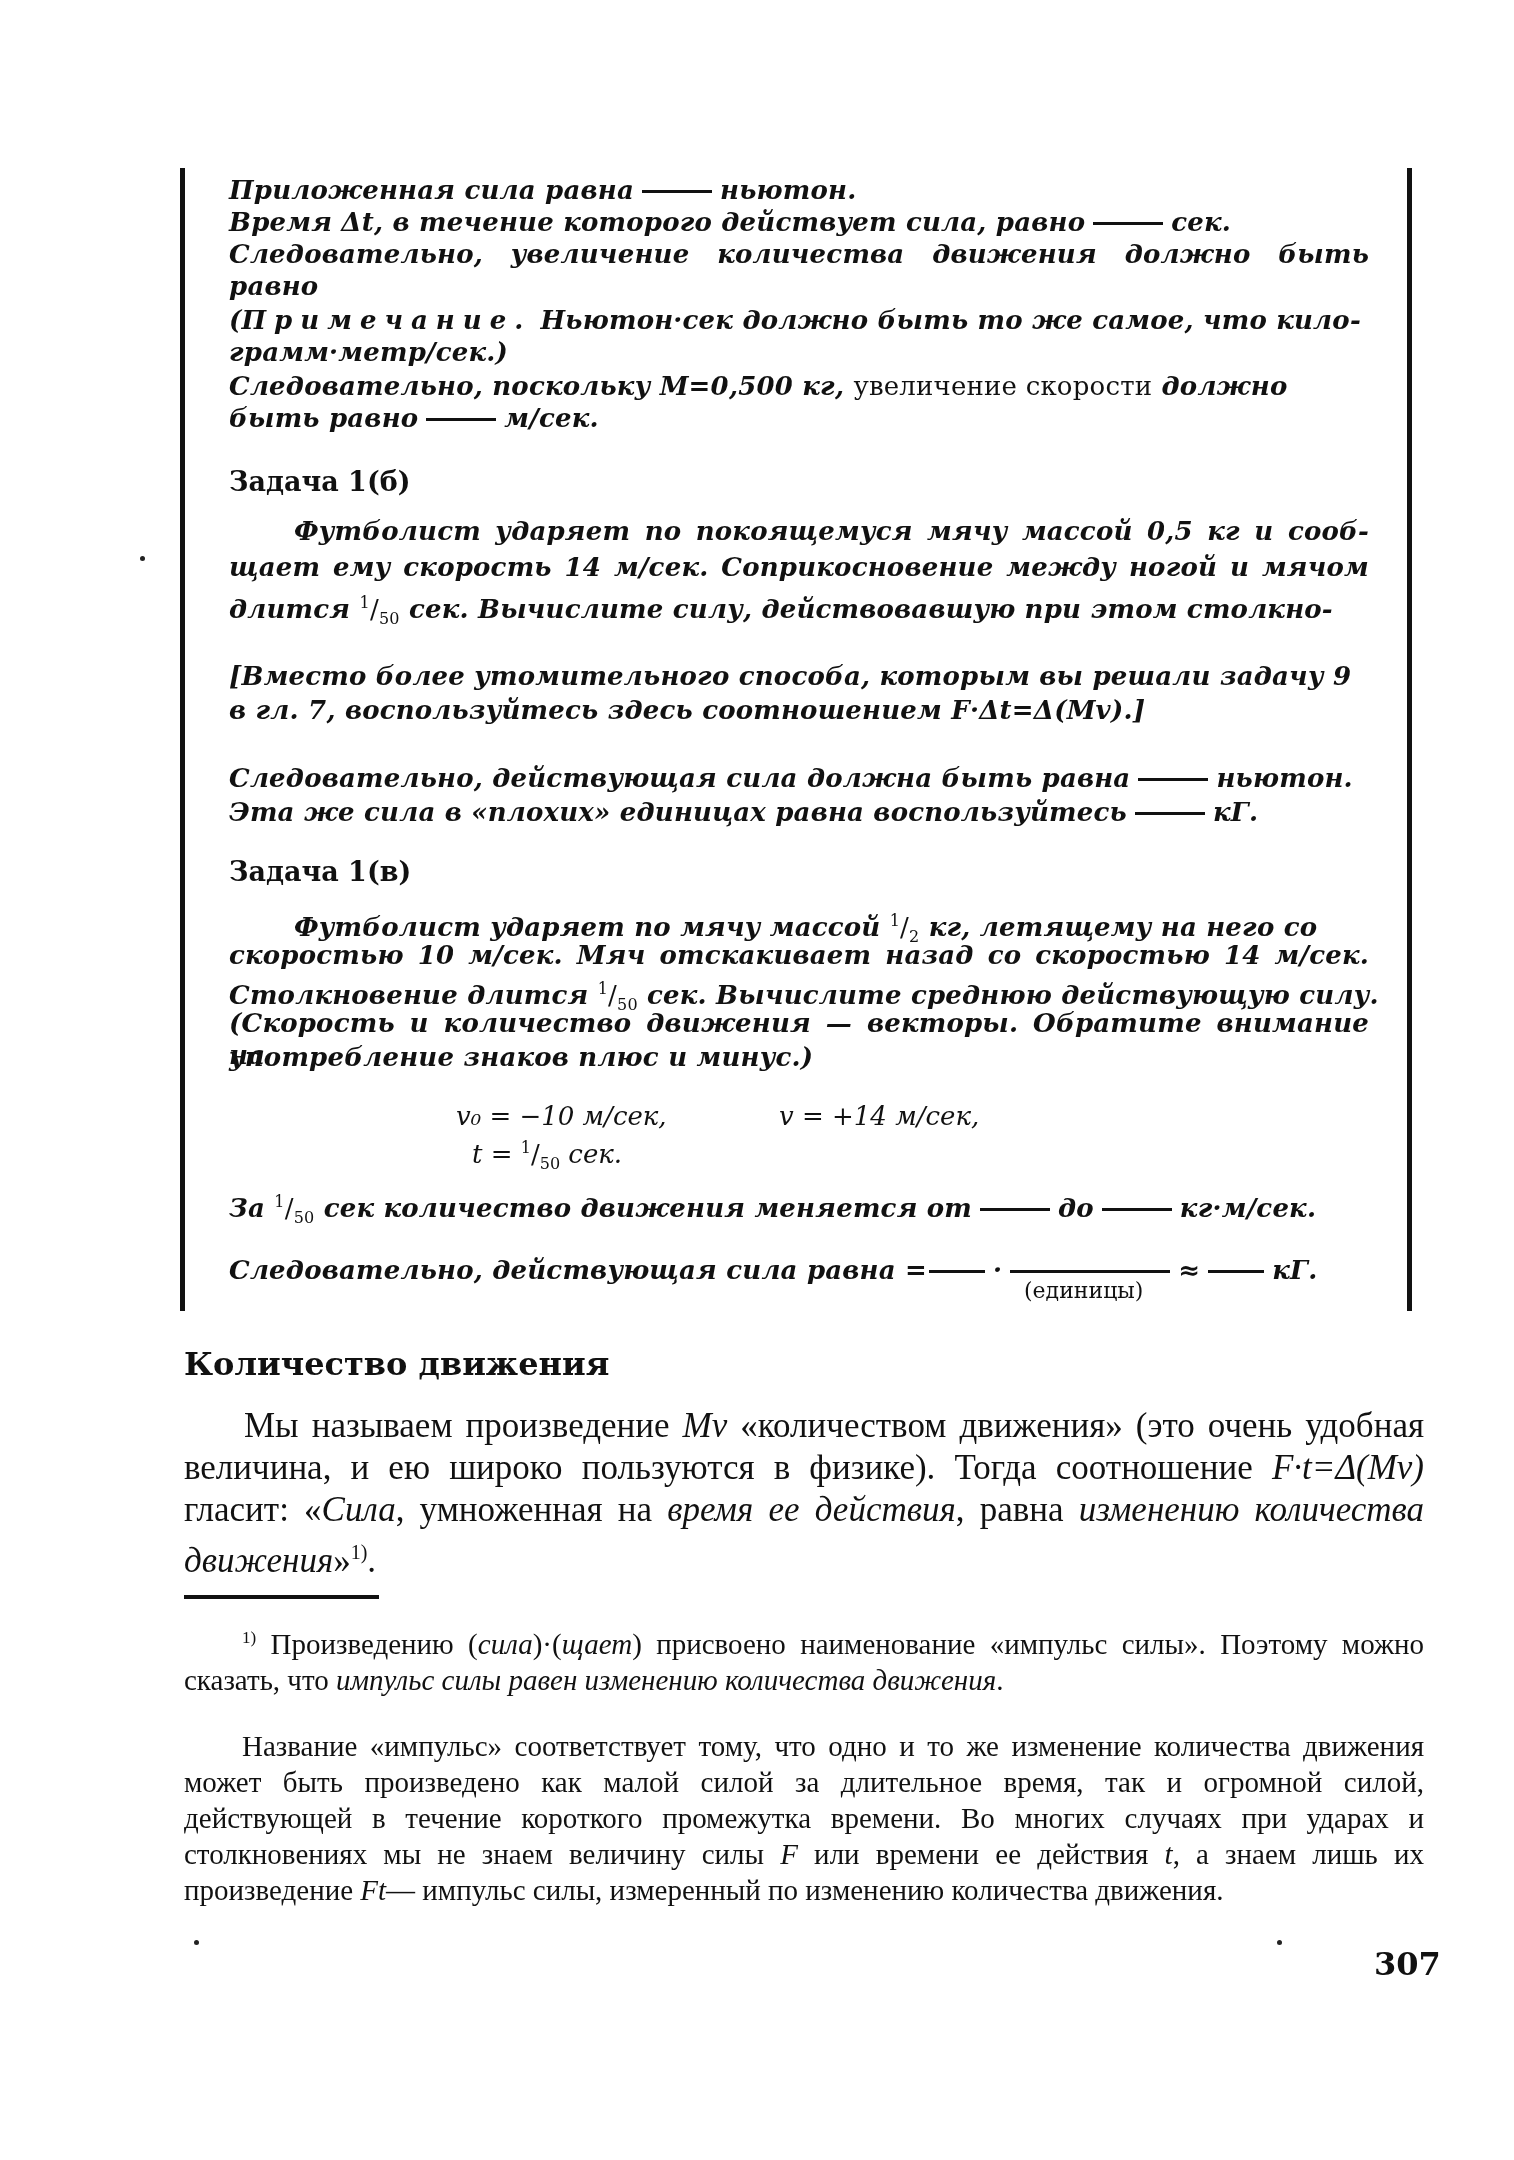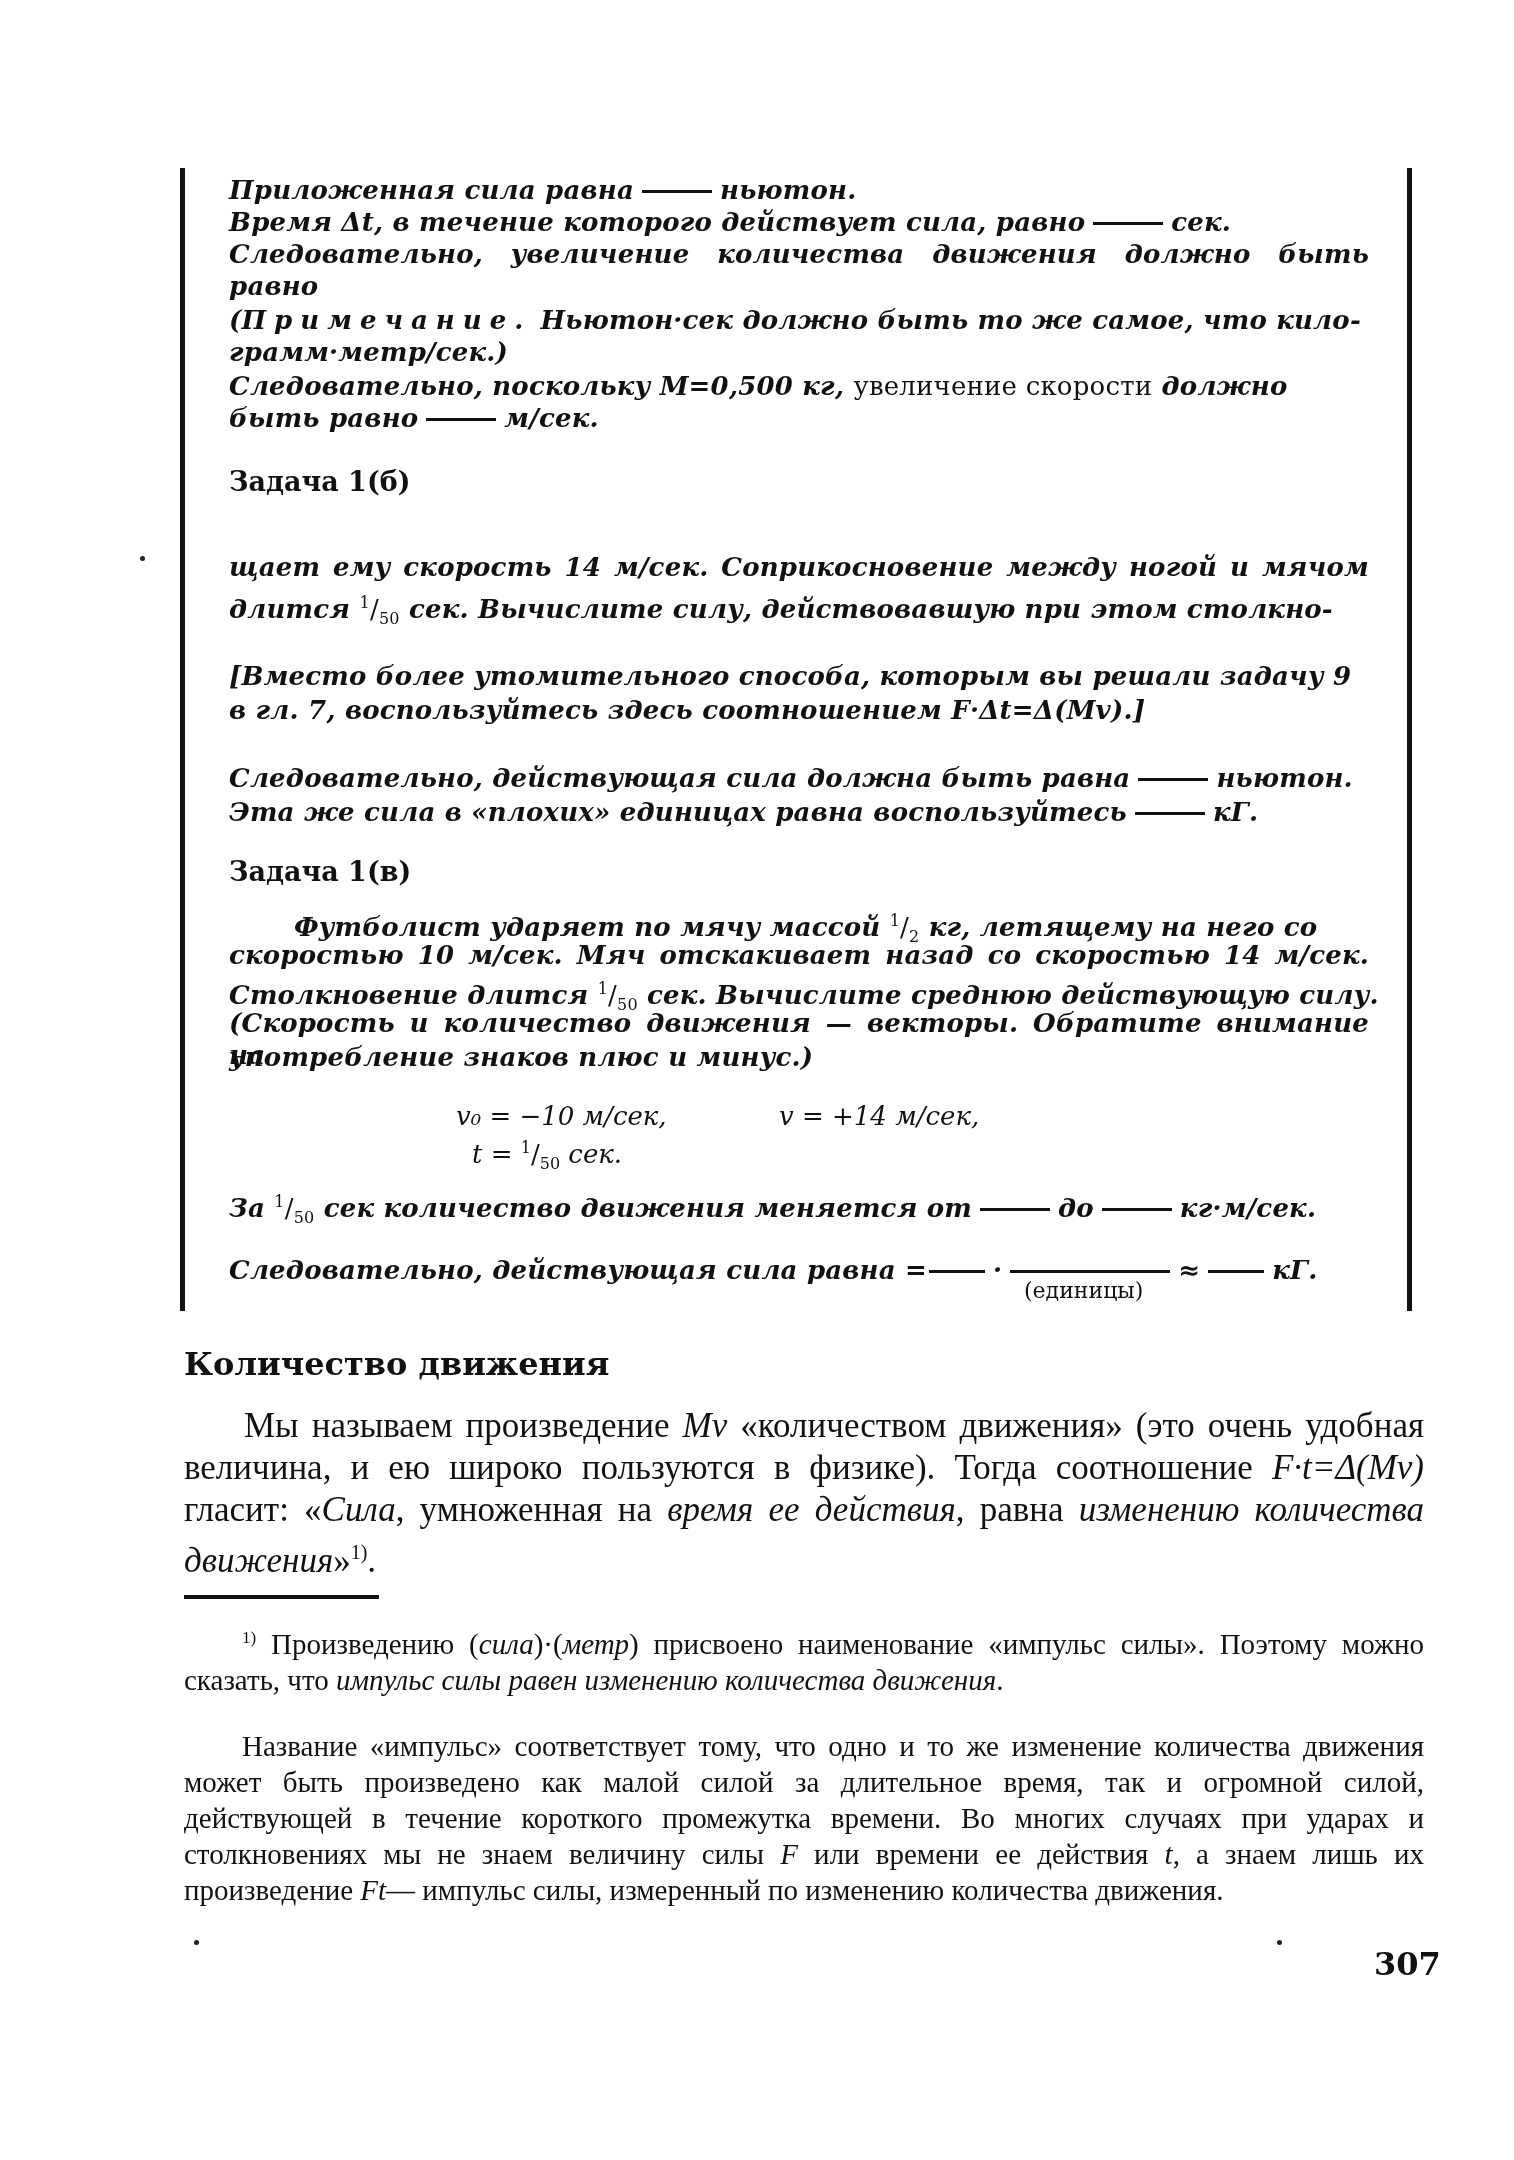--- a/index.html
+++ b/index.html
@@ -102,20 +102,23 @@
     <span>Следовательно, поскольку M=0,500 кг,</span>
     <span class="up">увеличение скорости</span>
     <span>должно</span>
   </div>
   <div class="bx-line" style="top:402px">
     <span>быть равно</span><span class="blank"></span><span>м/сек.</span>
   </div>
 
   <div class="task-head" style="top:466px">Задача 1(б)</div>
 
+  <div class="bx-line justify" style="top:515px; left:250px; width:1075px">
+    <span>Футболист ударяет по покоящемуся мячу массой 0,5 кг и сооб-</span>
+  </div>
   <div class="bx-line justify" style="top:551px">
     <span>щает ему скорость 14 м/сек. Соприкосновение между ногой и мячом</span>
   </div>
   <div class="bx-line" style="top:587px">
     <span>длится</span>
     <span class="frac up"><sup>1</sup>/<sub>50</sub></span>
     <span>сек. Вычислите силу, действовавшую при этом столкно-</span>
   </div>
 
   <div class="bx-line" style="top:660px">
@@ -183,21 +186,21 @@
       <span class="it">время ее действия</span><span>, равна</span>
       <span class="it">изменению количества движения</span><span>»</span><sup style="font-size:20px">1)</sup><span>.</span>
     </p>
   </div>
 
   <div class="fn-rule"></div>
 
   <div class="footnote" style="top:1620px">
     <p>
       <sup>1)</sup>
-      <span>Произведению (</span><span class="it">сила</span><span>)·(</span><span class="it">метр</span><span>) присвоено наименование «импульс силы». Поэтому можно сказать, что</span>
+      <span>Произведению (</span><span class="it">сила</span><span>)·(</span><span class="it">щает</span><span>) присвоено наименование «импульс силы». Поэтому можно сказать, что</span>
       <span class="it">импульс силы равен изменению количества движения</span><span>.</span>
     </p>
   </div>
 
   <div class="footnote" style="top:1728px">
     <p>
       <span>Название «импульс» соответствует тому, что одно и то же изменение количества движения может быть произведено как малой силой за длительное время, так и огромной силой, действующей в течение короткого промежутка времени. Во многих случаях при ударах и столкновениях мы не знаем величину силы</span>
       <span class="it">F</span>
       <span>или времени ее действия</span>
       <span class="it">t</span><span>, а знаем лишь их произведение</span>

